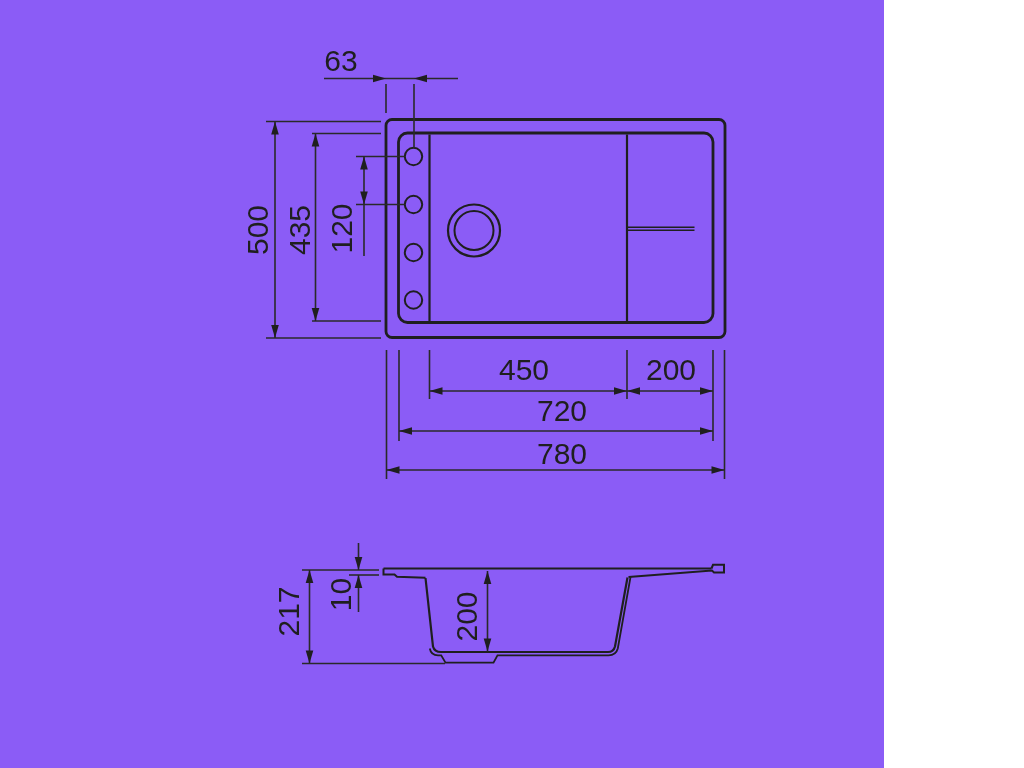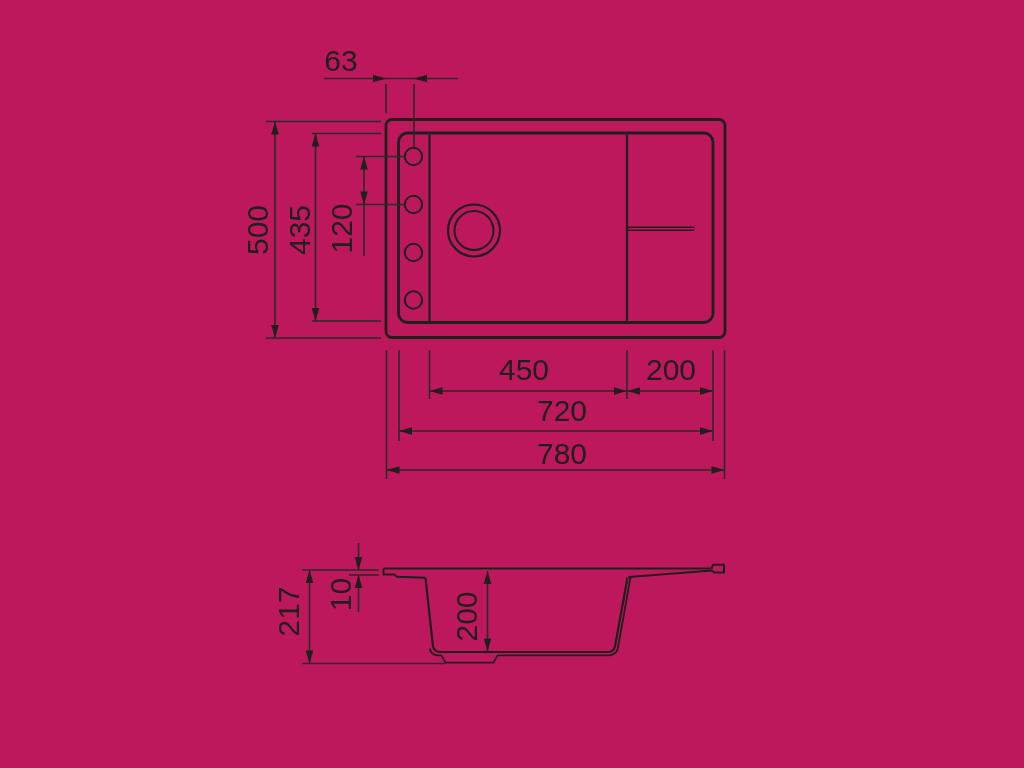--- a/index.html
+++ b/index.html
@@ -1,16 +1,16 @@
 <!DOCTYPE html>
 <html><head>
 <meta charset="utf-8">
 <style>
   html,body{margin:0;padding:0;background:#ffffff;}
-  .canvas{position:relative;width:1024px;height:768px;background:#be185d;overflow:hidden;}
+  .canvas{position:relative;width:884px;height:768px;background:#8b5cf6;overflow:hidden;}
   svg{display:block;}
   text{font-family:"Liberation Sans","DejaVu Sans",sans-serif;font-size:30px;fill:#1f1f1f;}
   .outline{stroke:#1f1f1f;fill:none;}
   .dim{stroke:#2a2a2a;stroke-width:1.6;fill:none;}
   .arr{fill:#1f1f1f;stroke:none;}
 </style>
 </head>
 <body>
 
 <div class="canvas">

